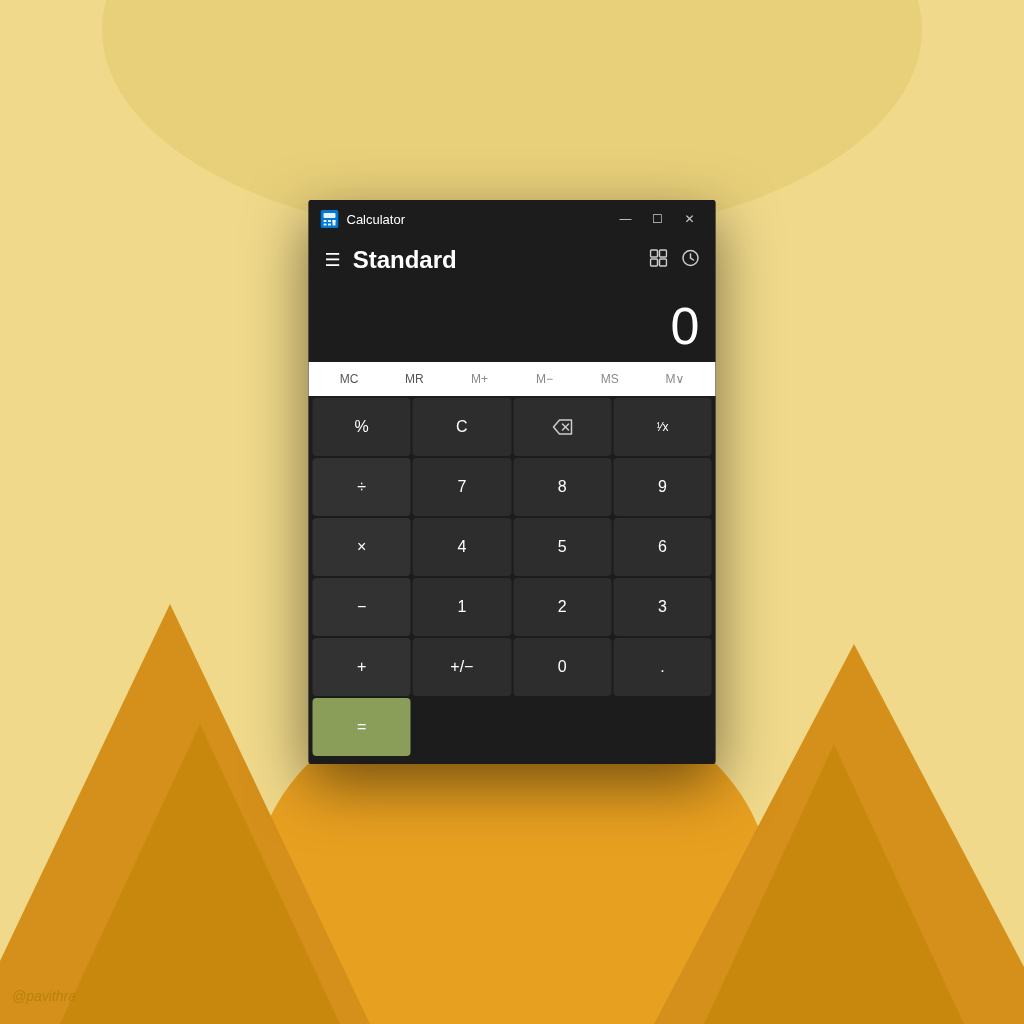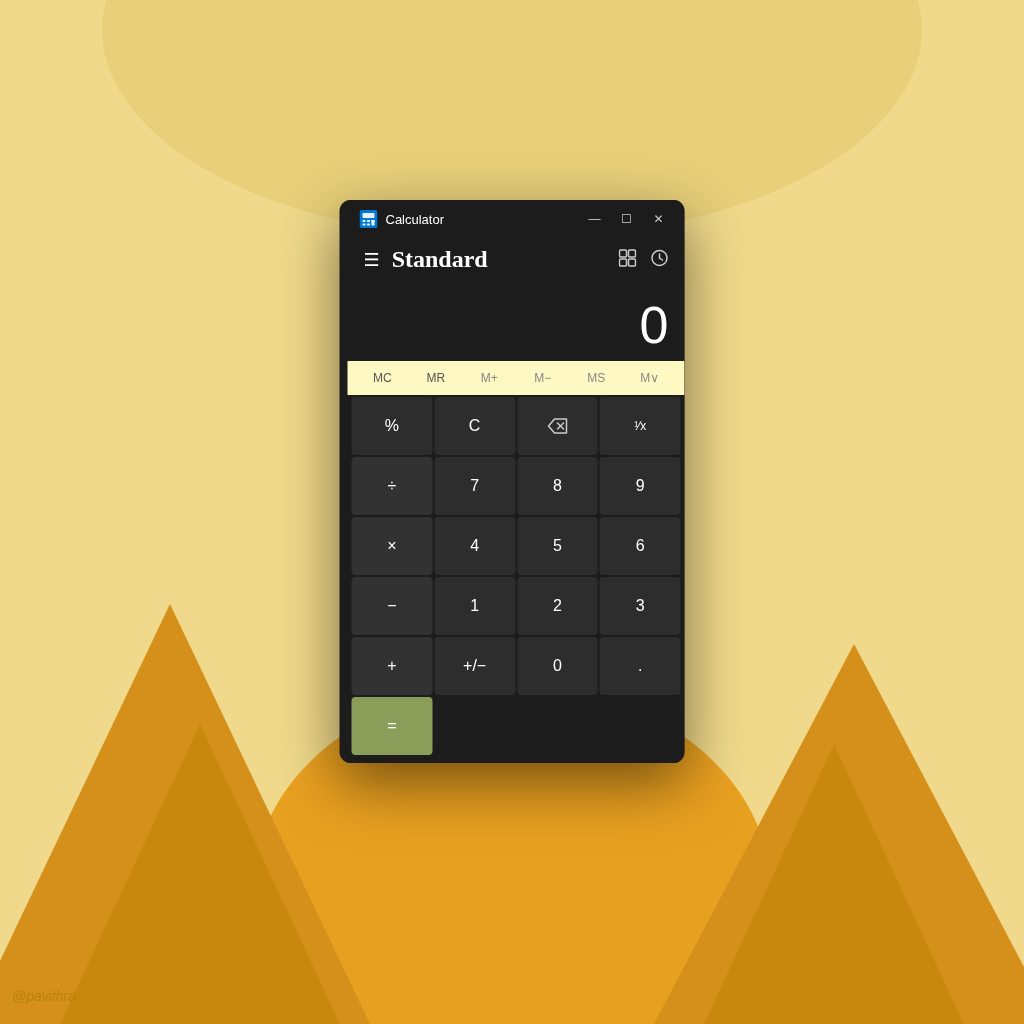--- a/index.html
+++ b/index.html
@@ -86,26 +86,25 @@
       font-size: 14px;
       font-style: italic;
     }
 
     
     .calc-window {
       position: absolute;
       top: 200px;
       left: 50%;
       transform: translateX(-50%);
-      width: 345px;
-      background: #1c1c1c;
-      border-radius: 11px;
+      width: 407px;
+      background: #1c1c1c;
+      border-radius: 3px;
       box-shadow: 0 20px 60px rgba(0,0,0,0.5);
       overflow: hidden;
-      padding-left: 8px;
     }
 
     
     .title-bar {
       display: flex;
       align-items: center;
       padding: 8px 12px;
       background: #1c1c1c;
       height: 38px;
     }
@@ -162,21 +161,20 @@
       font-size: 18px;
       margin-right: 12px;
       cursor: pointer;
     }
 
     .calc-mode-title {
       color: #ffffff;
       font-size: 24px;
       font-weight: 600;
       flex: 1;
-      font-family: Liberation Serif, serif;
     }
 
     .header-icons {
       display: flex;
       gap: 14px;
       align-items: center;
     }
 
     .header-icon-btn {
       color: #cccccc;
@@ -201,21 +199,21 @@
       color: #ffffff;
       font-size: 52px;
       font-weight: 300;
       line-height: 1;
     }
 
     
     .memory-row {
       display: grid;
       grid-template-columns: repeat(6, 1fr);
-      background: #fef9c3;
+      background: #ffffff;
       padding: 4px 8px 4px 8px;
     }
 
     .mem-btn {
       background: transparent;
       border: none;
       color: #888888;
       font-size: 12px;
       padding: 6px 2px;
       cursor: pointer;

